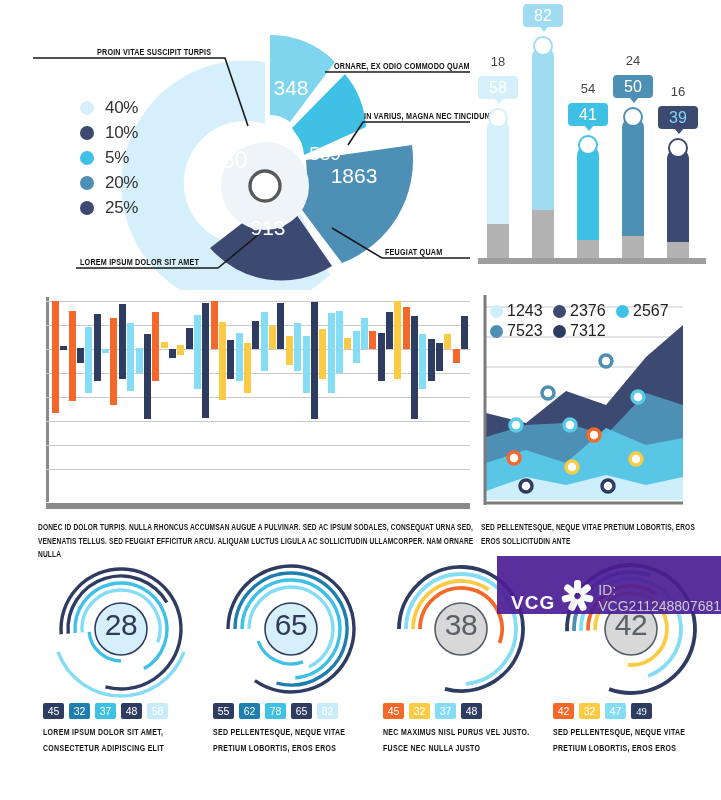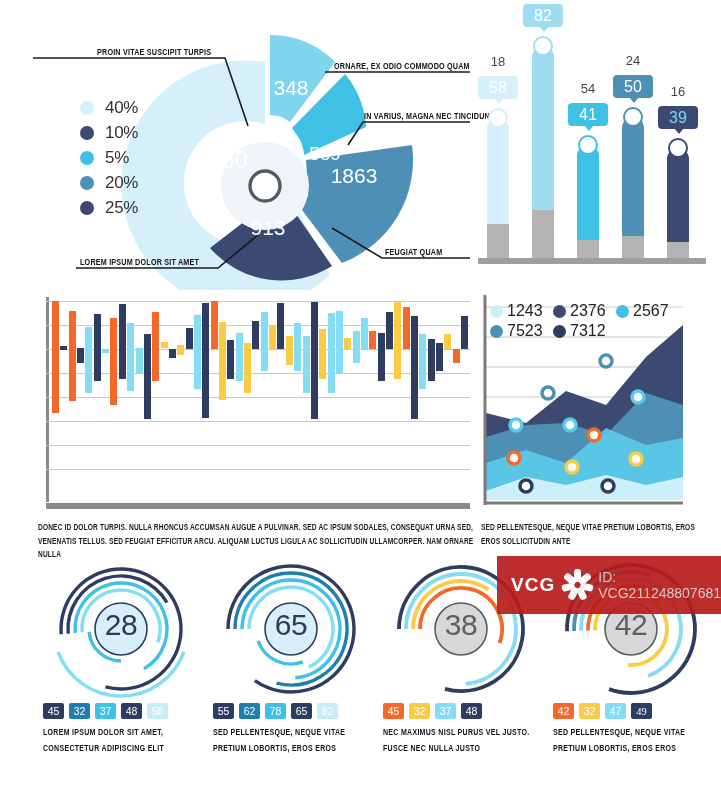--- a/index.html
+++ b/index.html
@@ -114,22 +114,22 @@
     position:absolute; top:170px; left:5px; width:168px;
     font-size:7px; font-weight:700; color:#111; line-height:1.7;
     font-family:"Liberation Sans", sans-serif;
     transform:scaleY(1.3); transform-origin:left top;
     letter-spacing:0.3px;
   }
 
   
   #watermark {
     position:absolute; left:497px; top:556px; width:224px; height:58px;
-    background:#b91c1c; opacity:0.92;
-    display:flex; align-items:center;
+    background:#4c1d95; opacity:0.92;
+    display:flex; align-items:flex-end;
   }
   #wm-logo { margin-left:14px; font-size:19px; color:#fff; font-weight:700;
              font-family:"Liberation Sans", sans-serif; letter-spacing:1px; }
   #wm-burst { position:relative; width:36px; height:36px; margin-left:4px; }
   #wm-burst span{ position:absolute; left:15px; top:2px; width:7px;height:13px;
      background:#fff; border-radius:3px; transform-origin:3.5px 16px; }
   #wm-id { margin-left:10px; font-size:14px; color:#c9c9c9;
            font-family:"Liberation Sans", sans-serif; }
 </style>
 </head>

